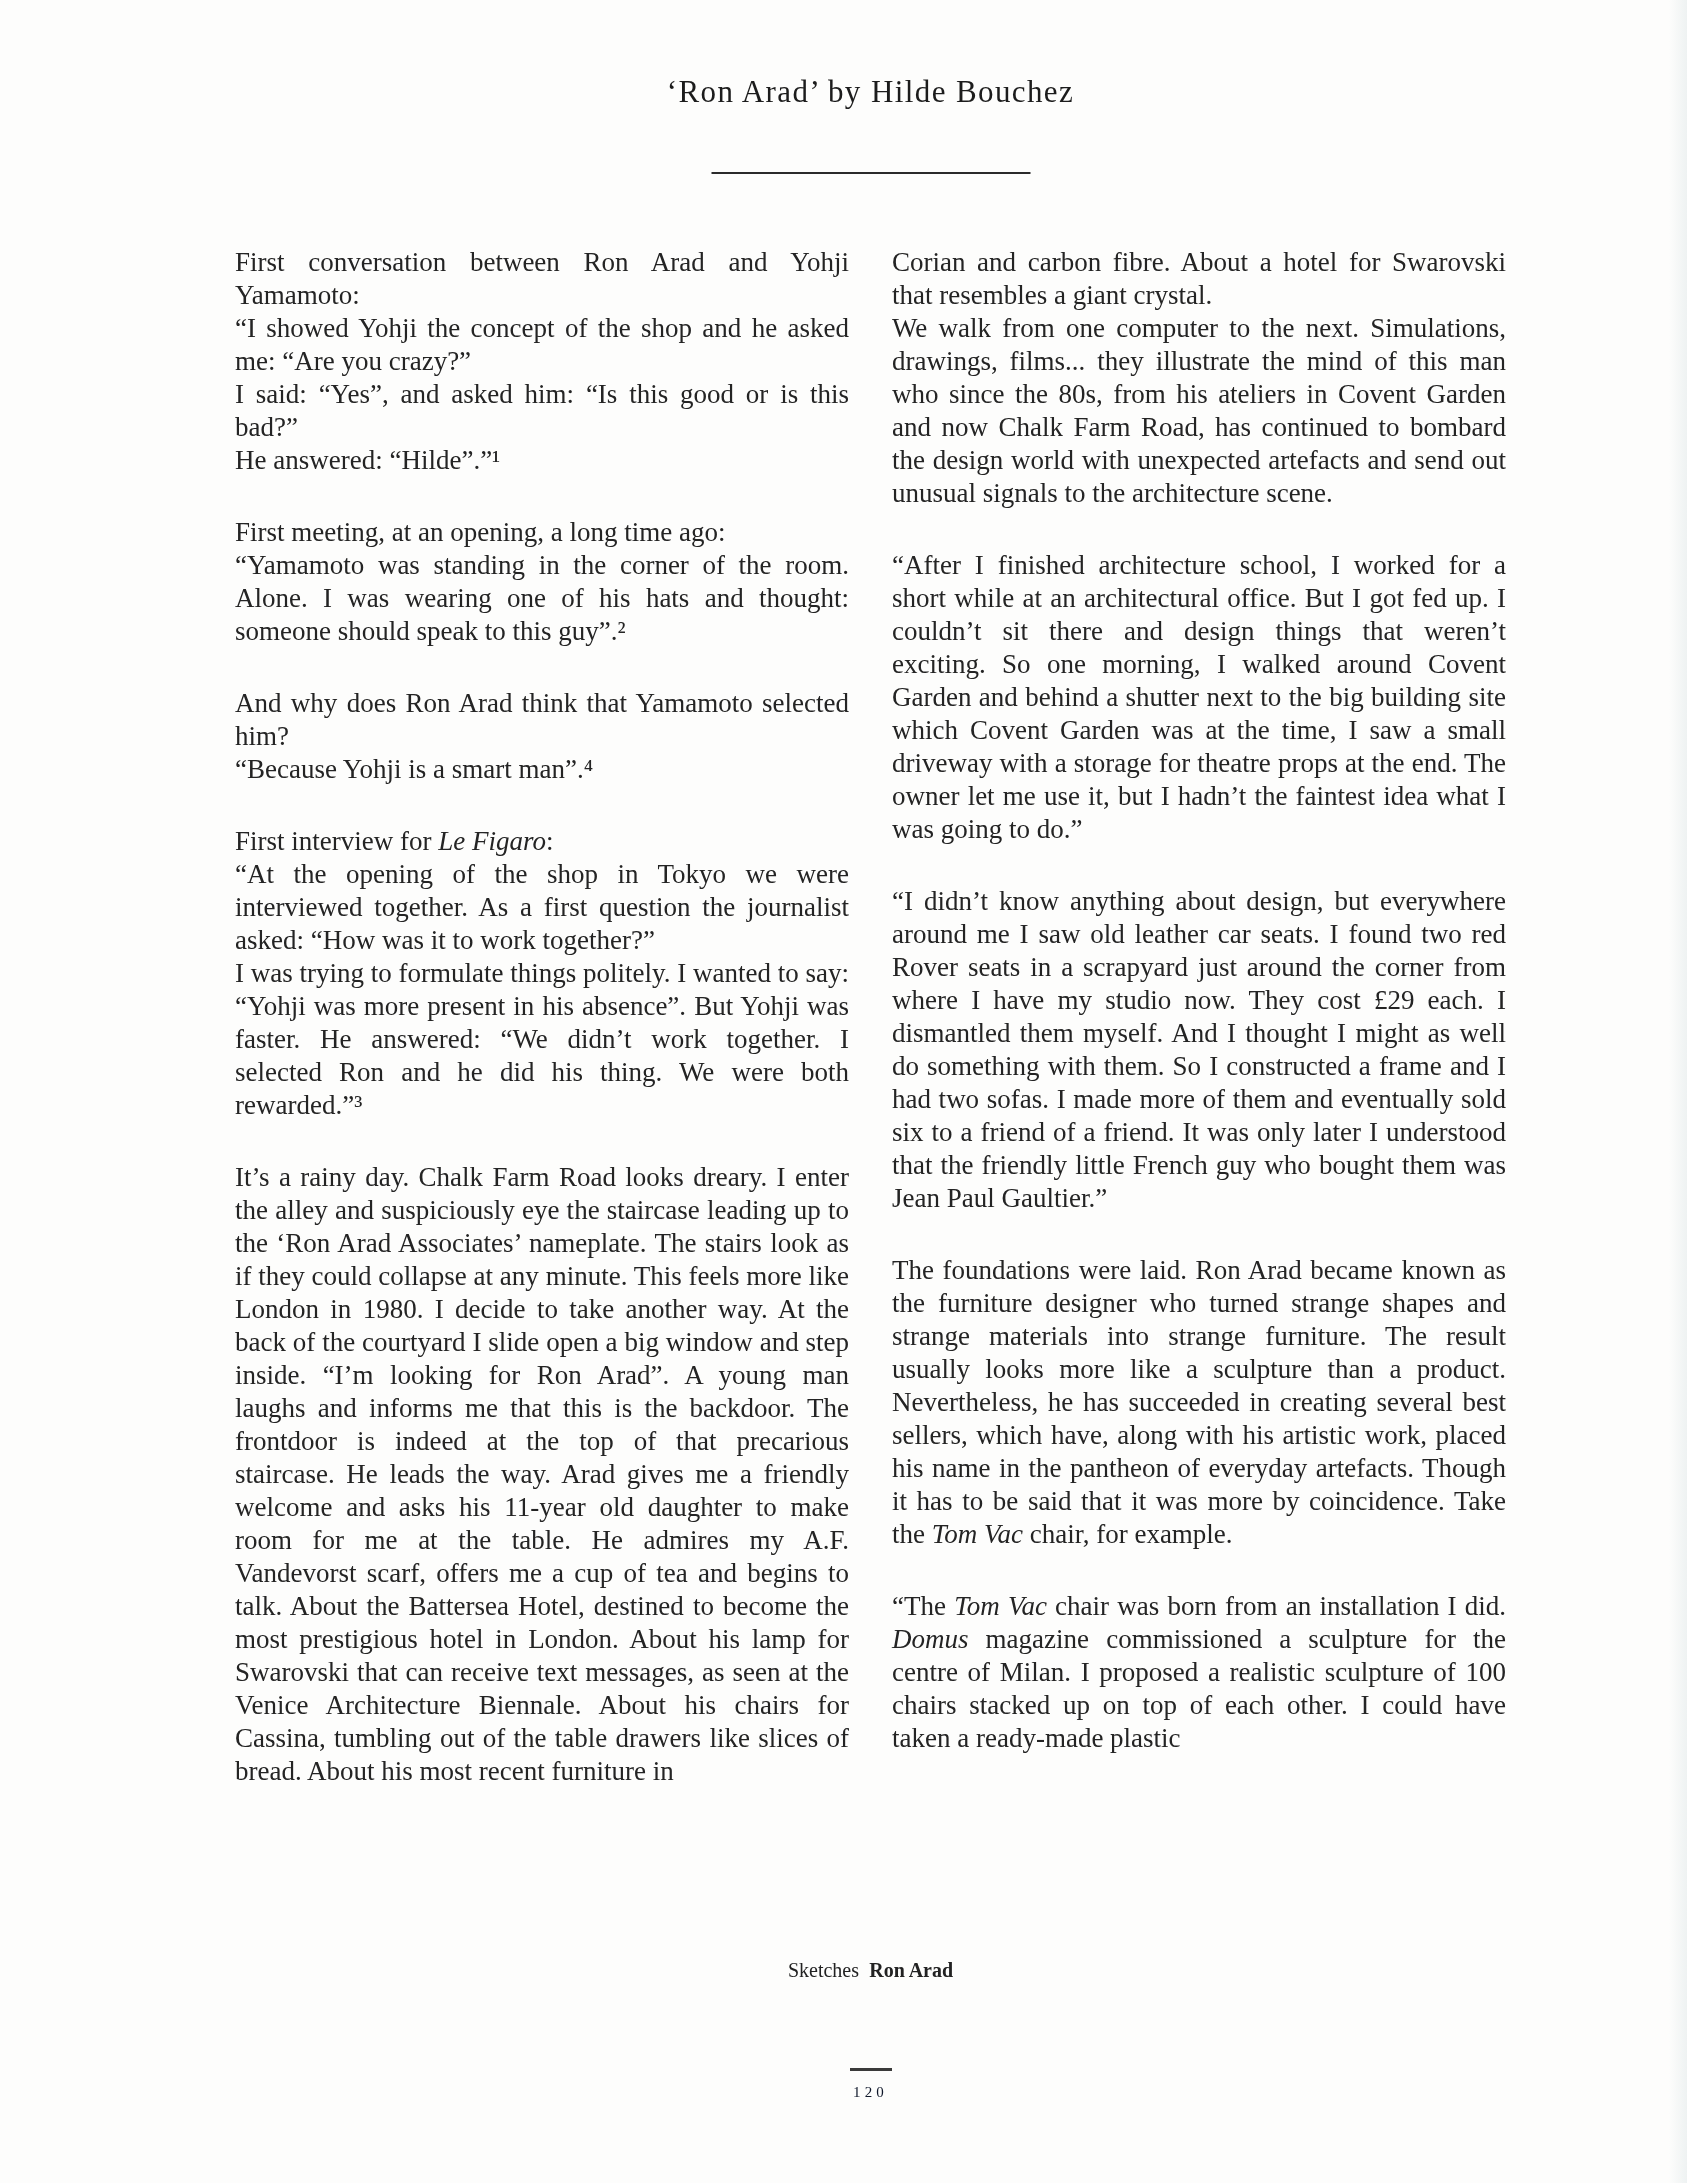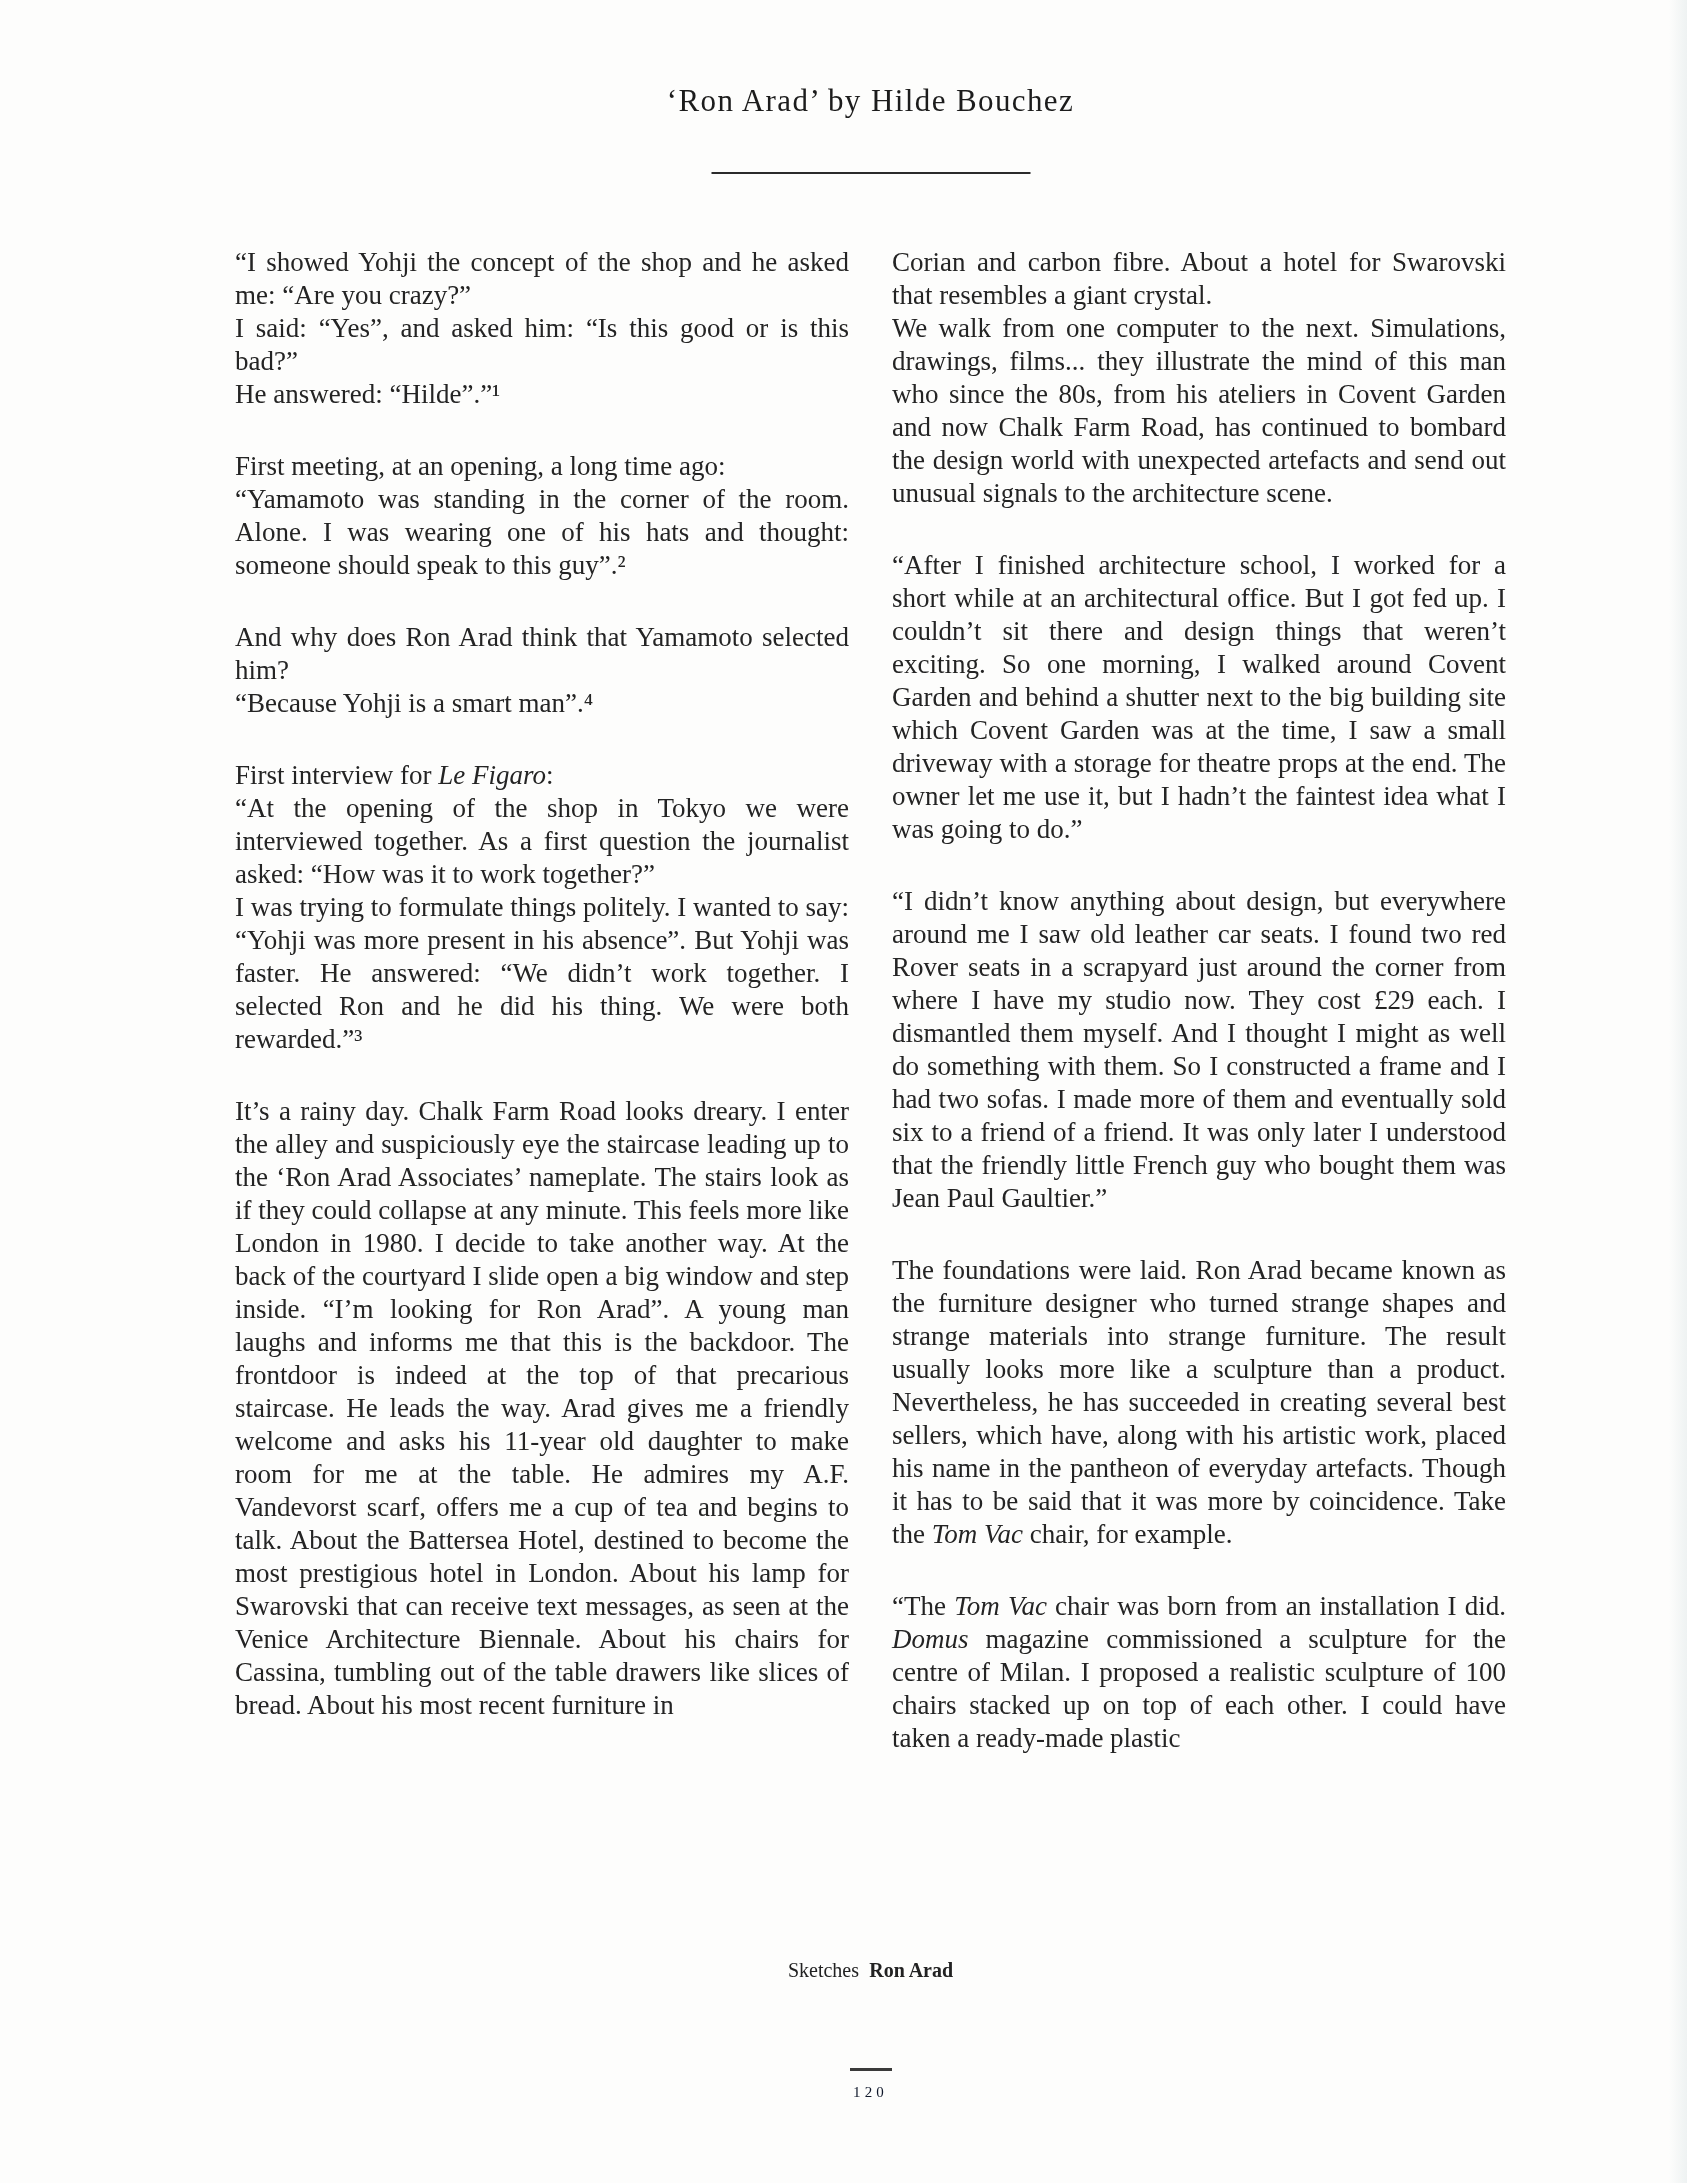--- a/index.html
+++ b/index.html
@@ -29,21 +29,21 @@
   }
   .content-axis {
     position: absolute;
     left: 235px;
     top: 0;
     width: 1271px;
     height: 100%;
   }
   .doc-title {
     position: absolute;
-    top: 83px;
+    top: 74px;
     left: 0;
     width: 100%;
     margin: 0;
     text-align: center;
     font-size: 31px;
     font-weight: normal;
     letter-spacing: 1.4px;
     color: #1c1c1c;
   }
   .title-rule {
@@ -120,20 +120,21 @@
 
   <div class="content-axis">
 
     <h1 class="doc-title">‘Ron Arad’ by Hilde Bouchez</h1>
 
     <div class="title-rule"></div>
 
     <div class="columns">
       <div class="column">
           <div class="block">
+            <p><span>First conversation between Ron Arad and Yohji Yamamoto:</span></p>
             <p><span>“I showed Yohji the concept of the shop and he asked me: “Are you crazy?”</span></p>
             <p><span>I said: “Yes”, and asked him: “Is this good or is this bad?”</span></p>
             <p><span>He answered: “Hilde”.”¹</span></p>
           </div>
           <div class="block">
             <p><span>First meeting, at an opening, a long time ago:</span></p>
             <p><span>“Yamamoto was standing in the corner of the room. Alone. I was wearing one of his hats and thought: someone should speak to this guy”.²</span></p>
           </div>
           <div class="block">
             <p><span>And why does Ron Arad think that Yamamoto selected him?</span></p>

